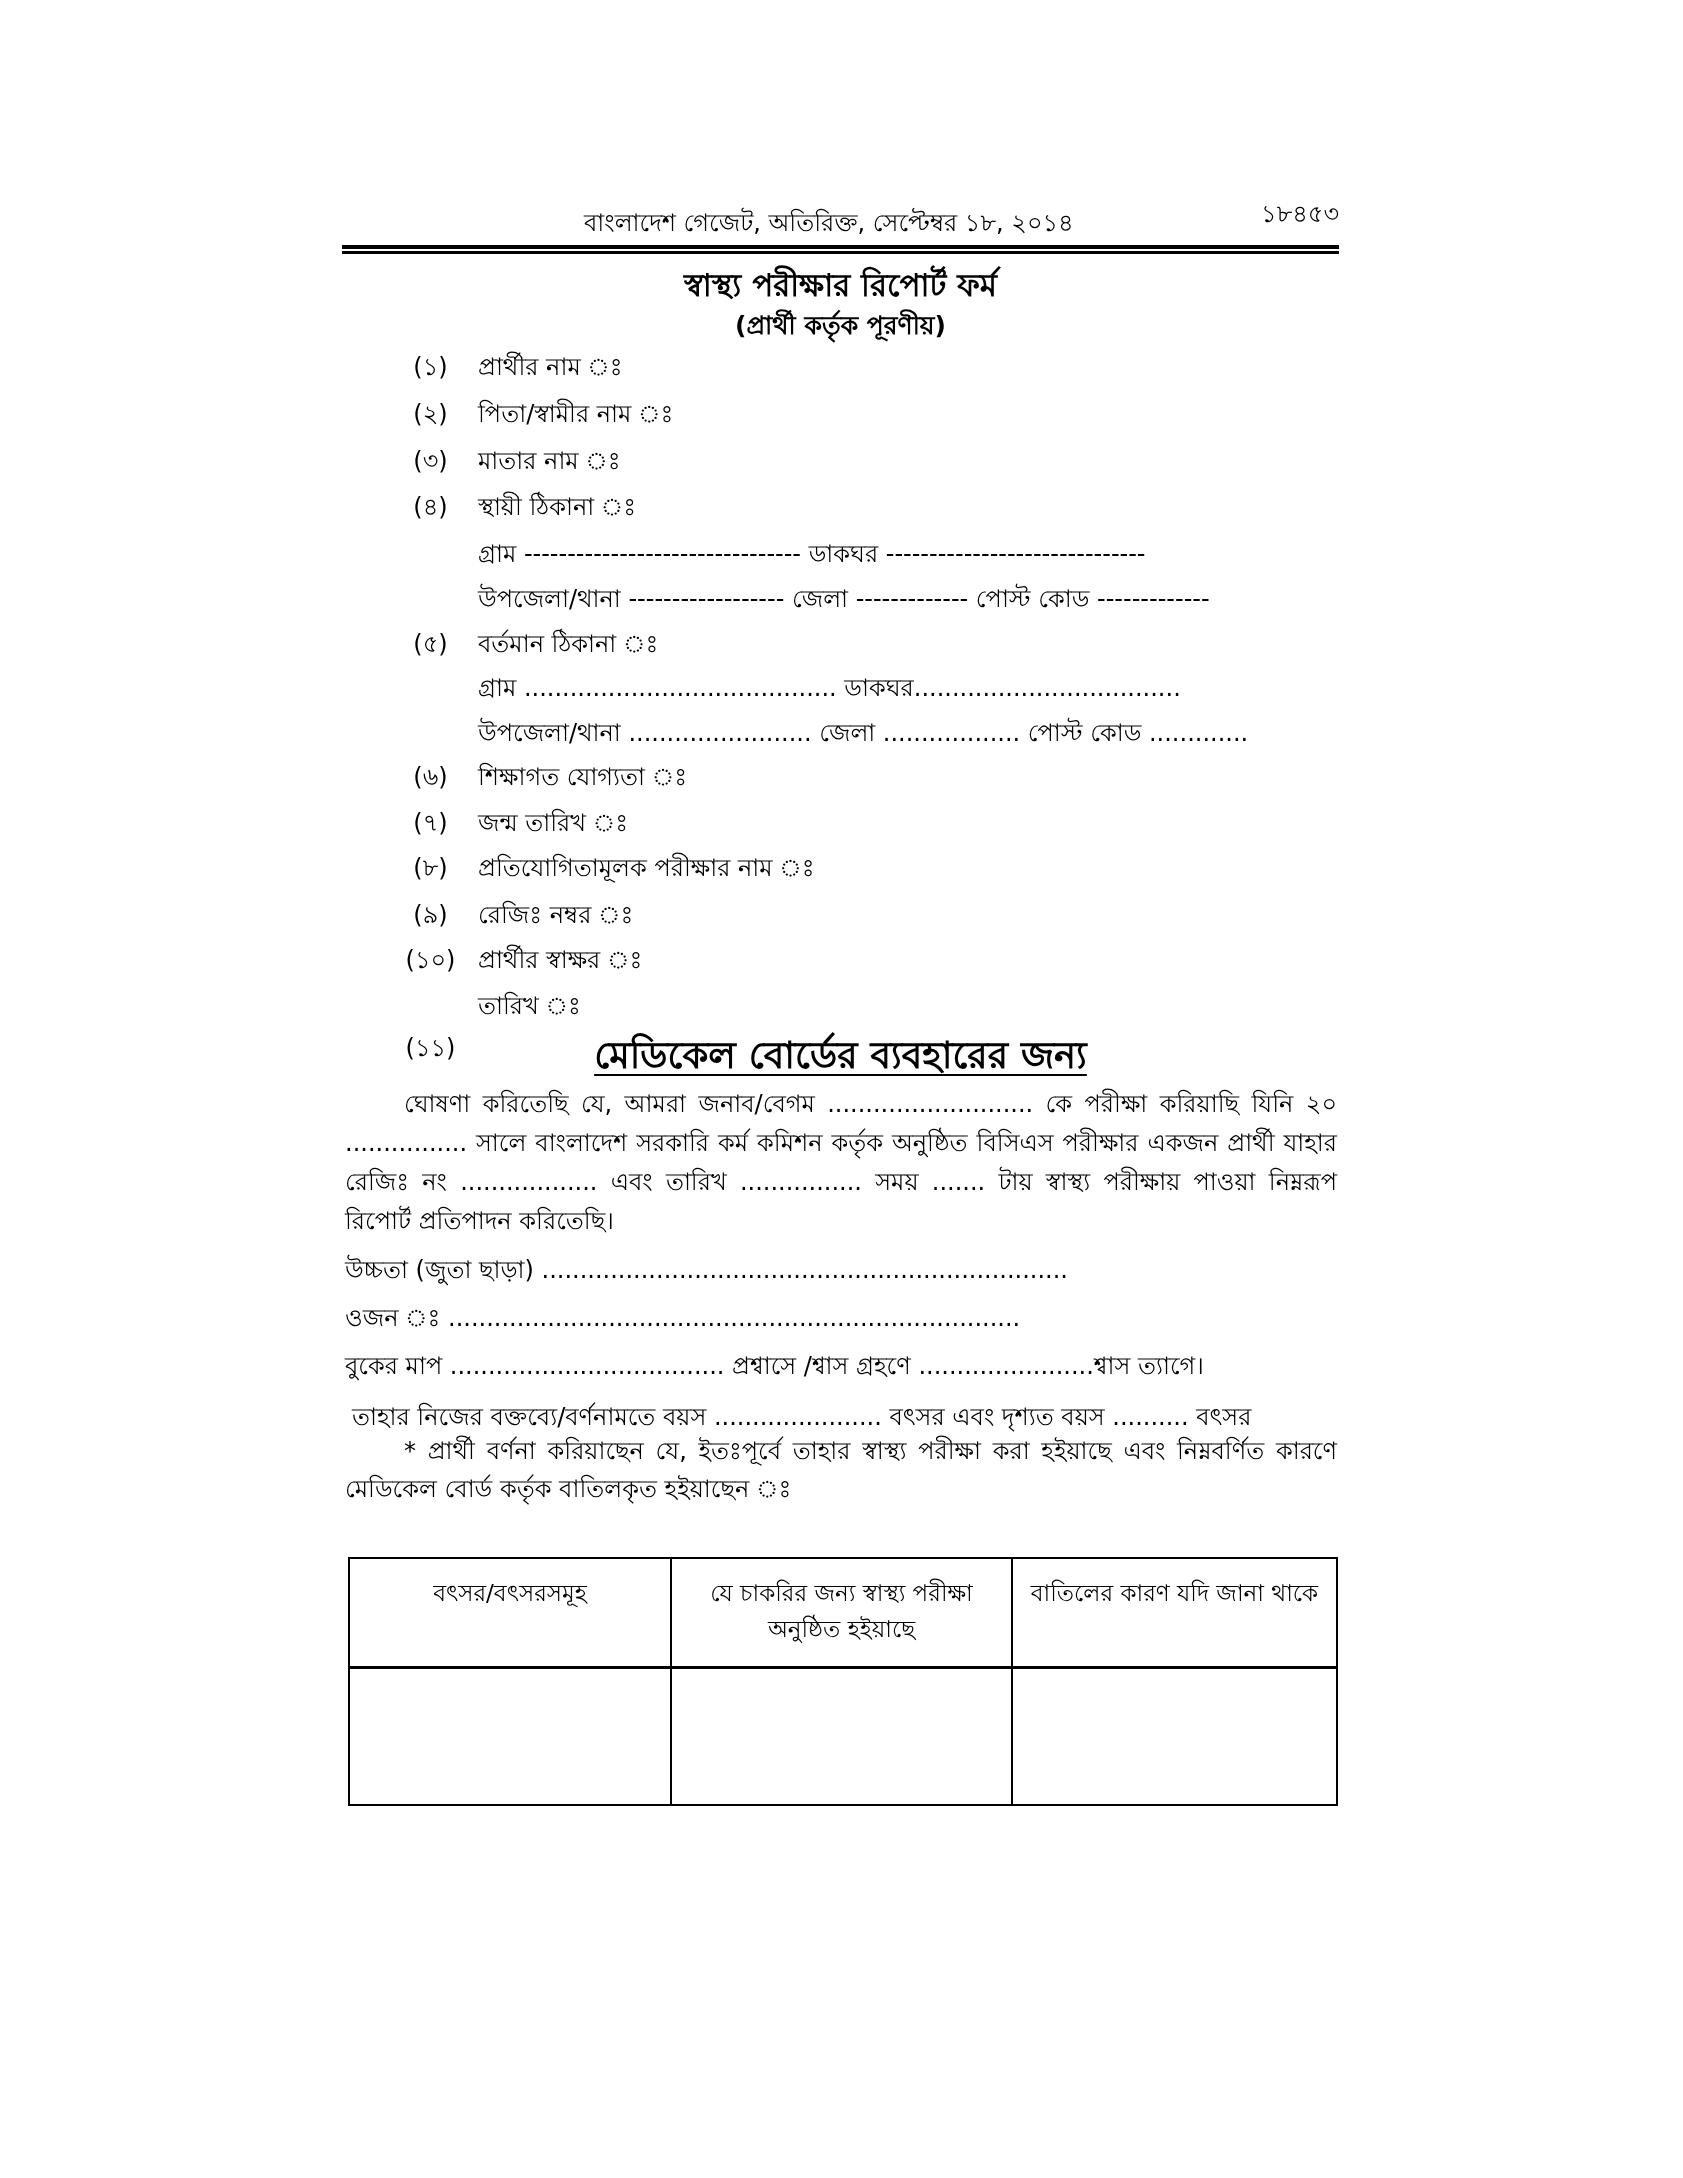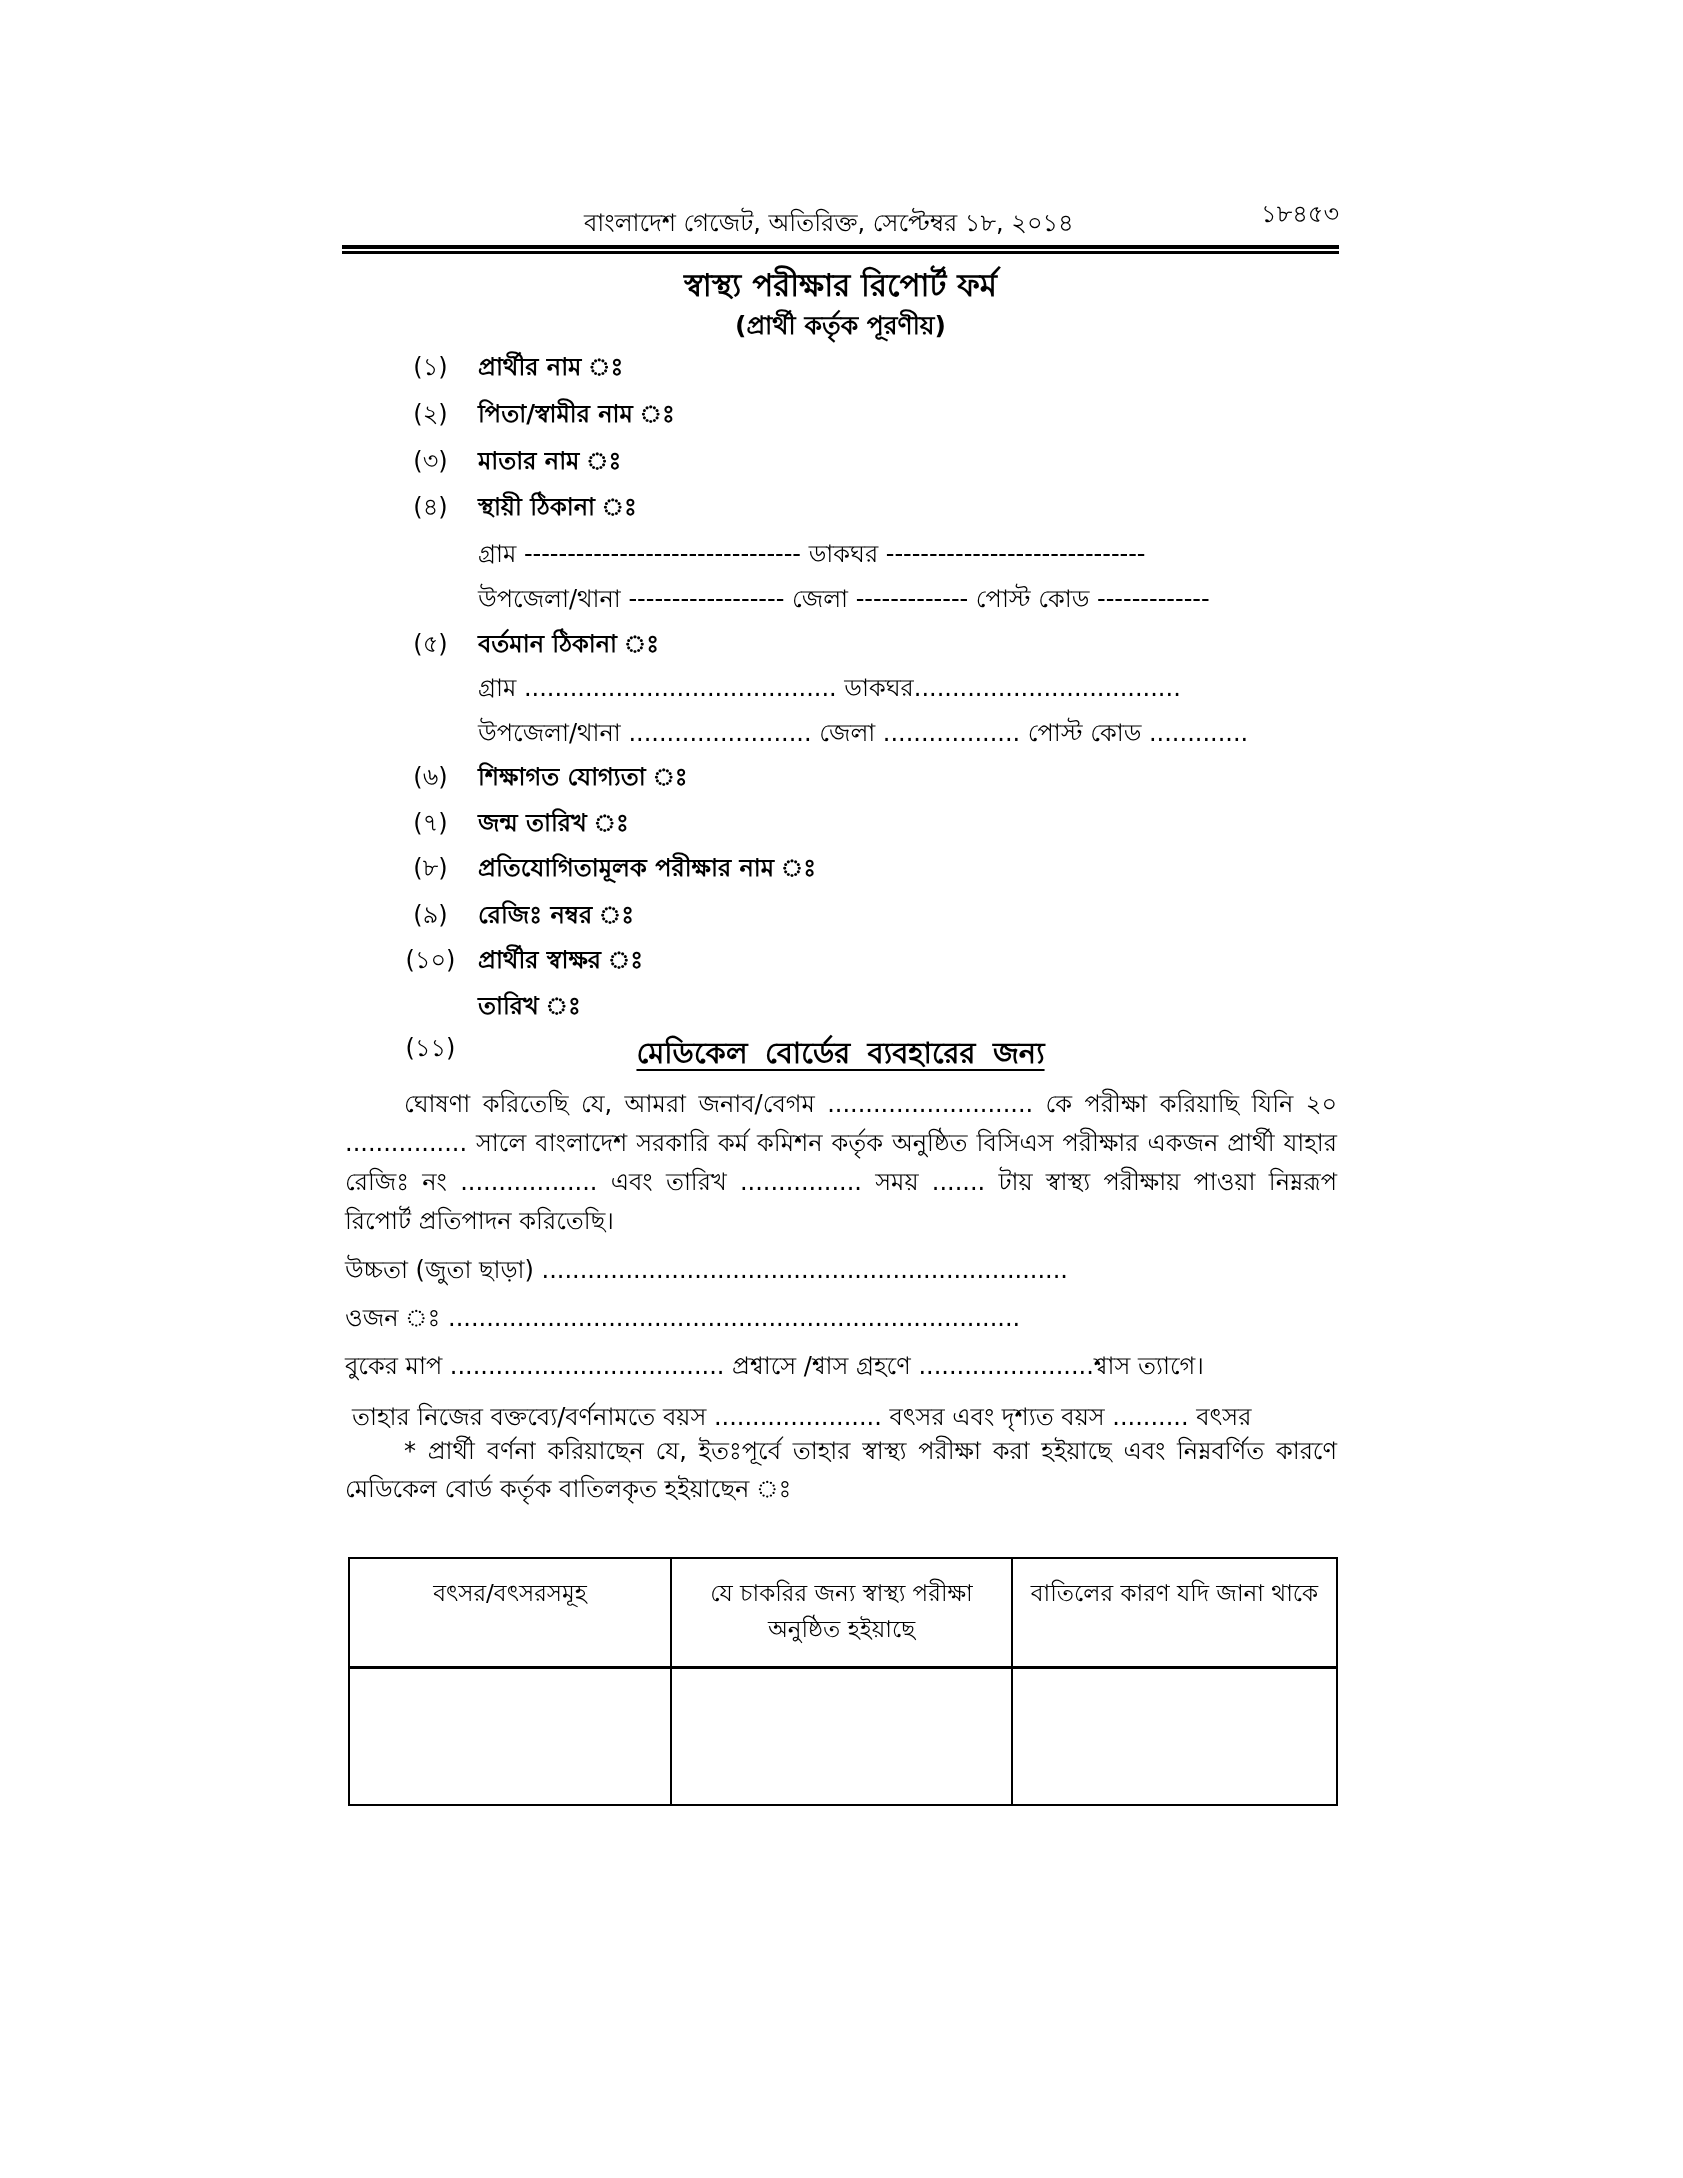--- a/index.html
+++ b/index.html
@@ -5,23 +5,23 @@
   html, body { margin: 0; padding: 0; background: #ffffff; }
   body { width: 1683px; height: 2178px; position: relative; overflow: hidden;
          font-family: "DejaVu Sans", "Liberation Sans", sans-serif; color: #000; }
   .abs { position: absolute; white-space: nowrap; }
   .t { font-size: 24px; line-height: 30px; }
   .hdr { font-size: 24px; line-height: 30px; }
   .rule { position: absolute; left: 342px; width: 997px; background: #000; }
   .title { font-size: 31px; font-weight: bold; line-height: 40px; left: 342px; width: 997px; text-align: center; }
   .subtitle { font-size: 25px; font-weight: bold; line-height: 32px; left: 342px; width: 997px; text-align: center; }
   .num { left: 396px; width: 69px; text-align: center; }
-  .lbl { left: 478px; font-weight: bold; }
+  .lbl { left: 478px; }
   .addr { left: 478px; }
-  .med { font-size: 29px; font-weight: bold; line-height: 38px; left: 342px; width: 997px; text-align: center; font-family: Liberation Mono, monospace; }
+  .med { font-size: 37px; font-weight: bold; line-height: 38px; left: 342px; width: 997px; text-align: center; }
   .med span { text-decoration: underline; text-underline-offset: 6px; text-decoration-thickness: 2px; }
   .para { position: absolute; left: 345px; width: 992px; font-size: 24px; line-height: 39px; text-align: justify; }
   .para .indent { display: inline-block; width: 59px; }
   table.prev { position: absolute; left: 348px; top: 1557px; width: 987px; border-collapse: collapse; table-layout: fixed; }
   table.prev th, table.prev td { border: 2px solid #000; font-weight: normal; font-size: 23px; line-height: 36px; vertical-align: top; text-align: center; padding: 16px 14px; }
   table.prev th { height: 75px; border-bottom-width: 3px; }
   table.prev td { height: 103px; }
 </style>
 </head>
 <body>

